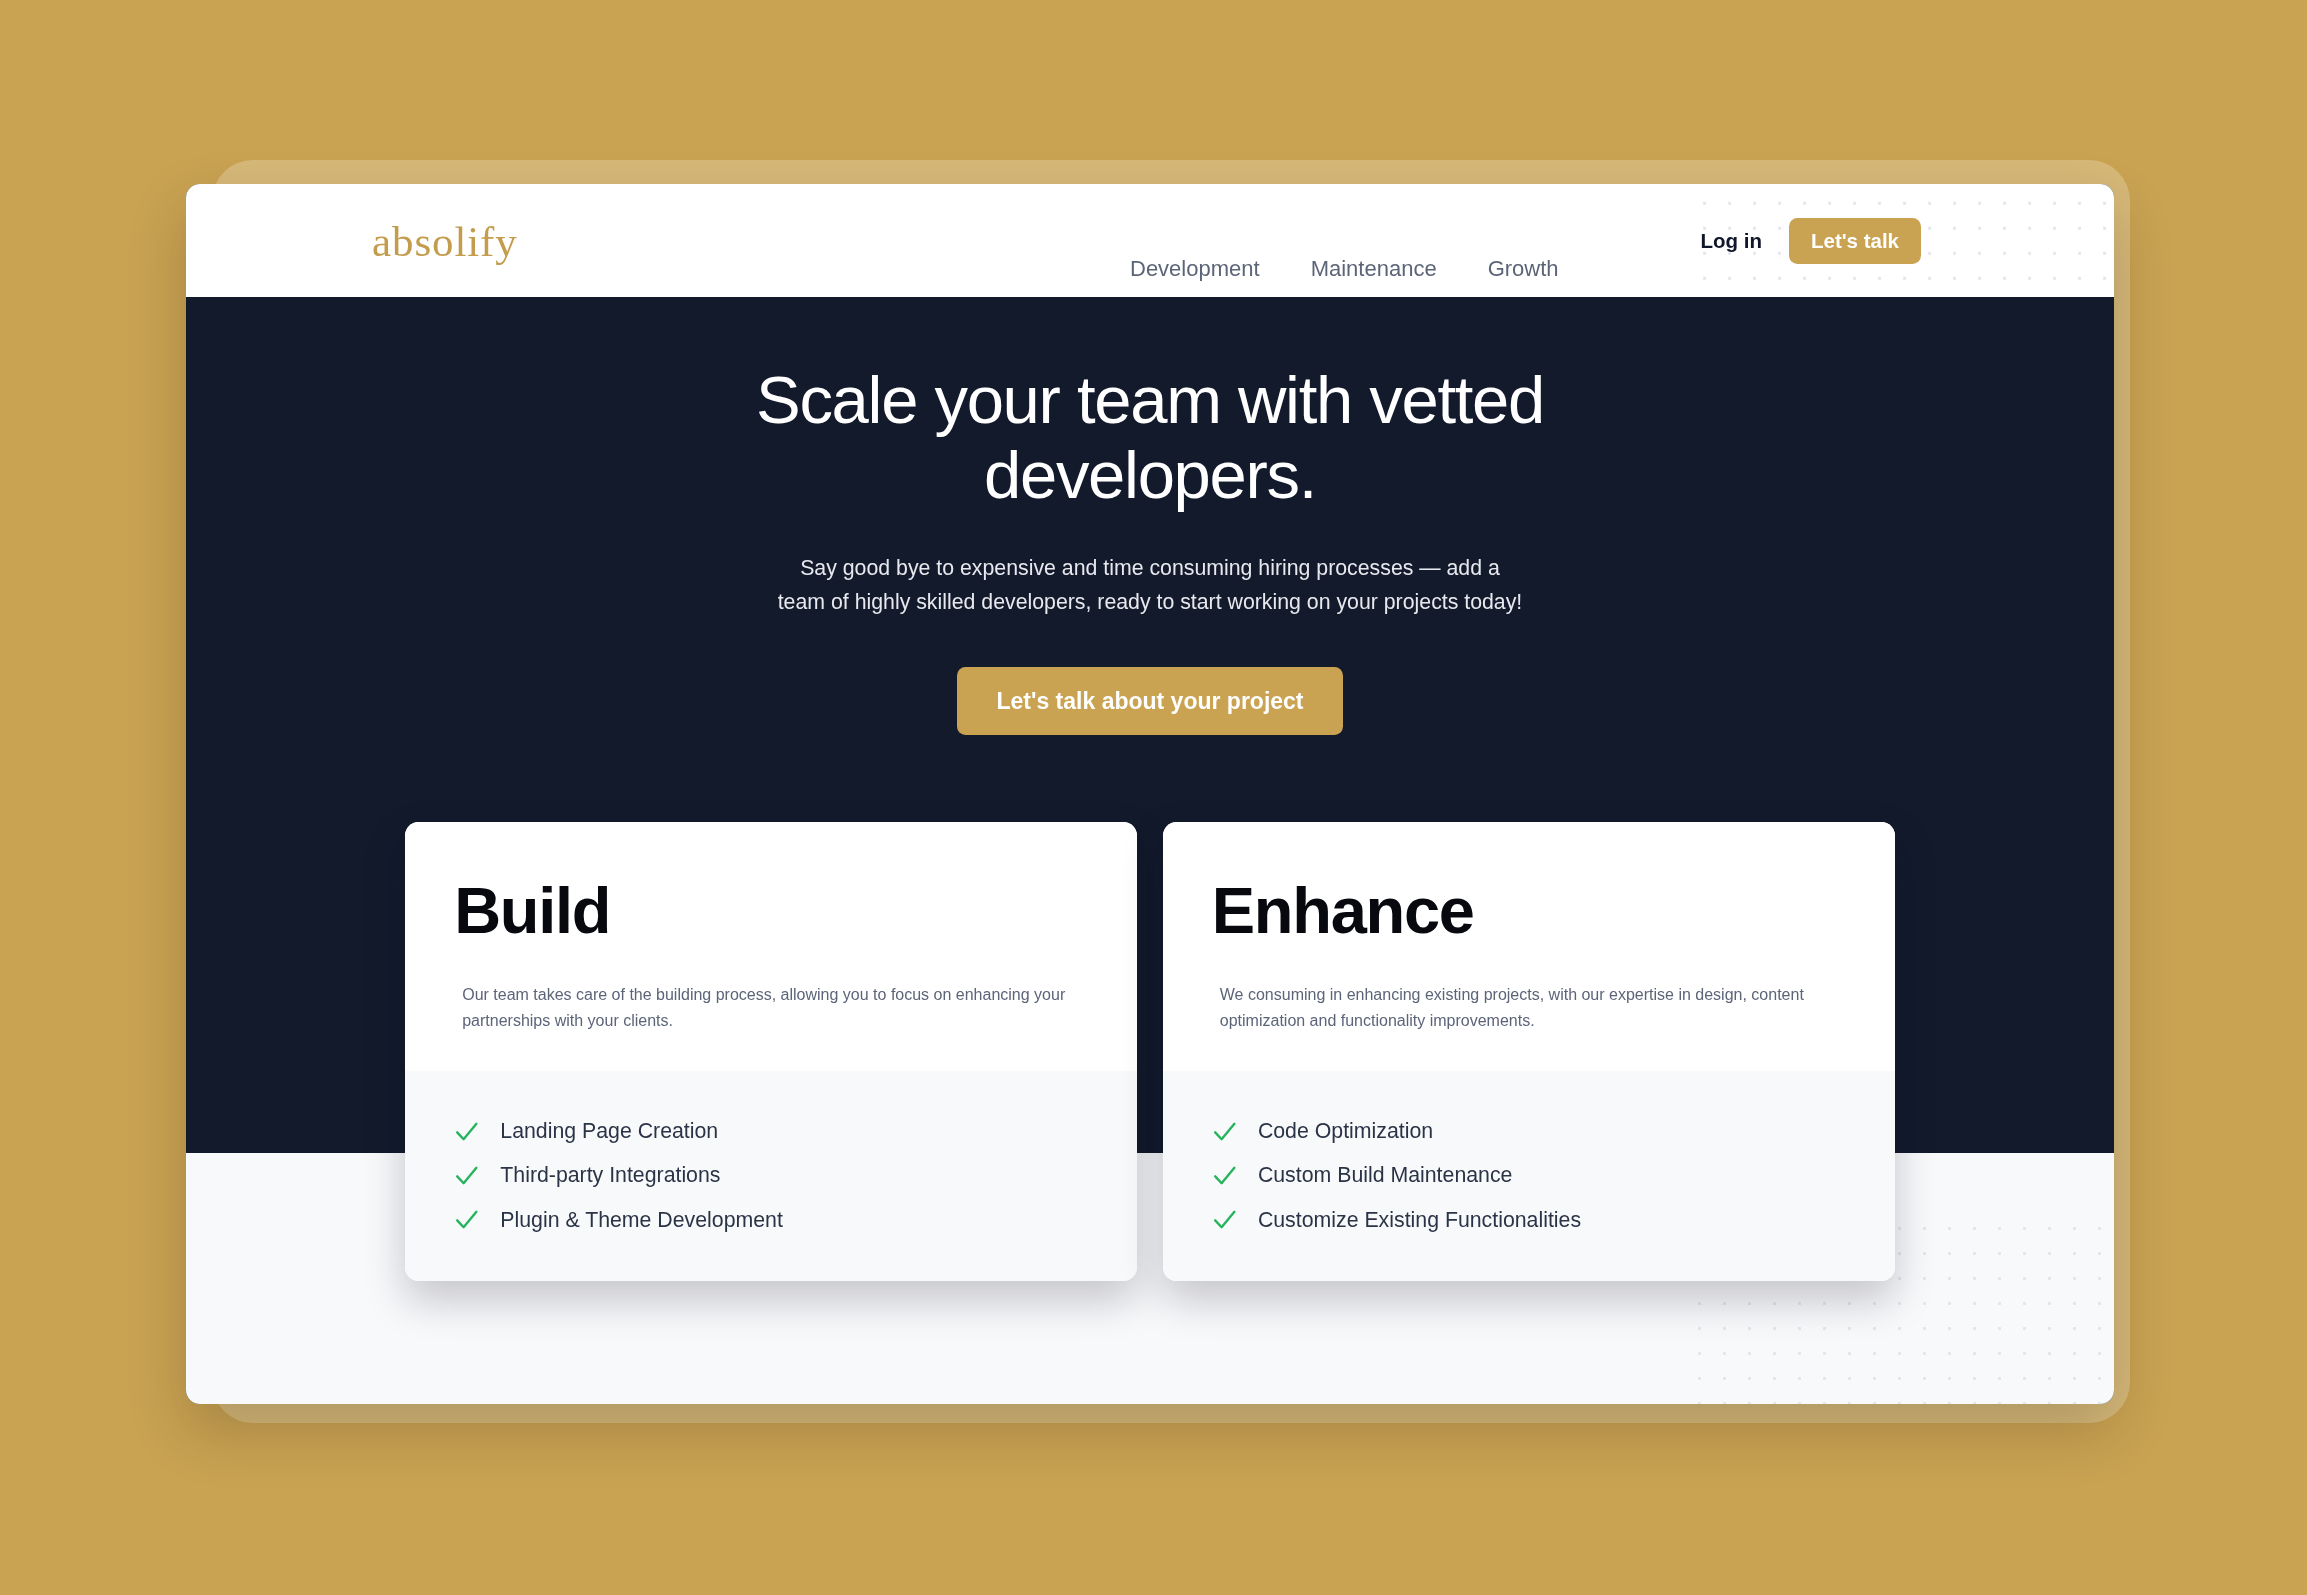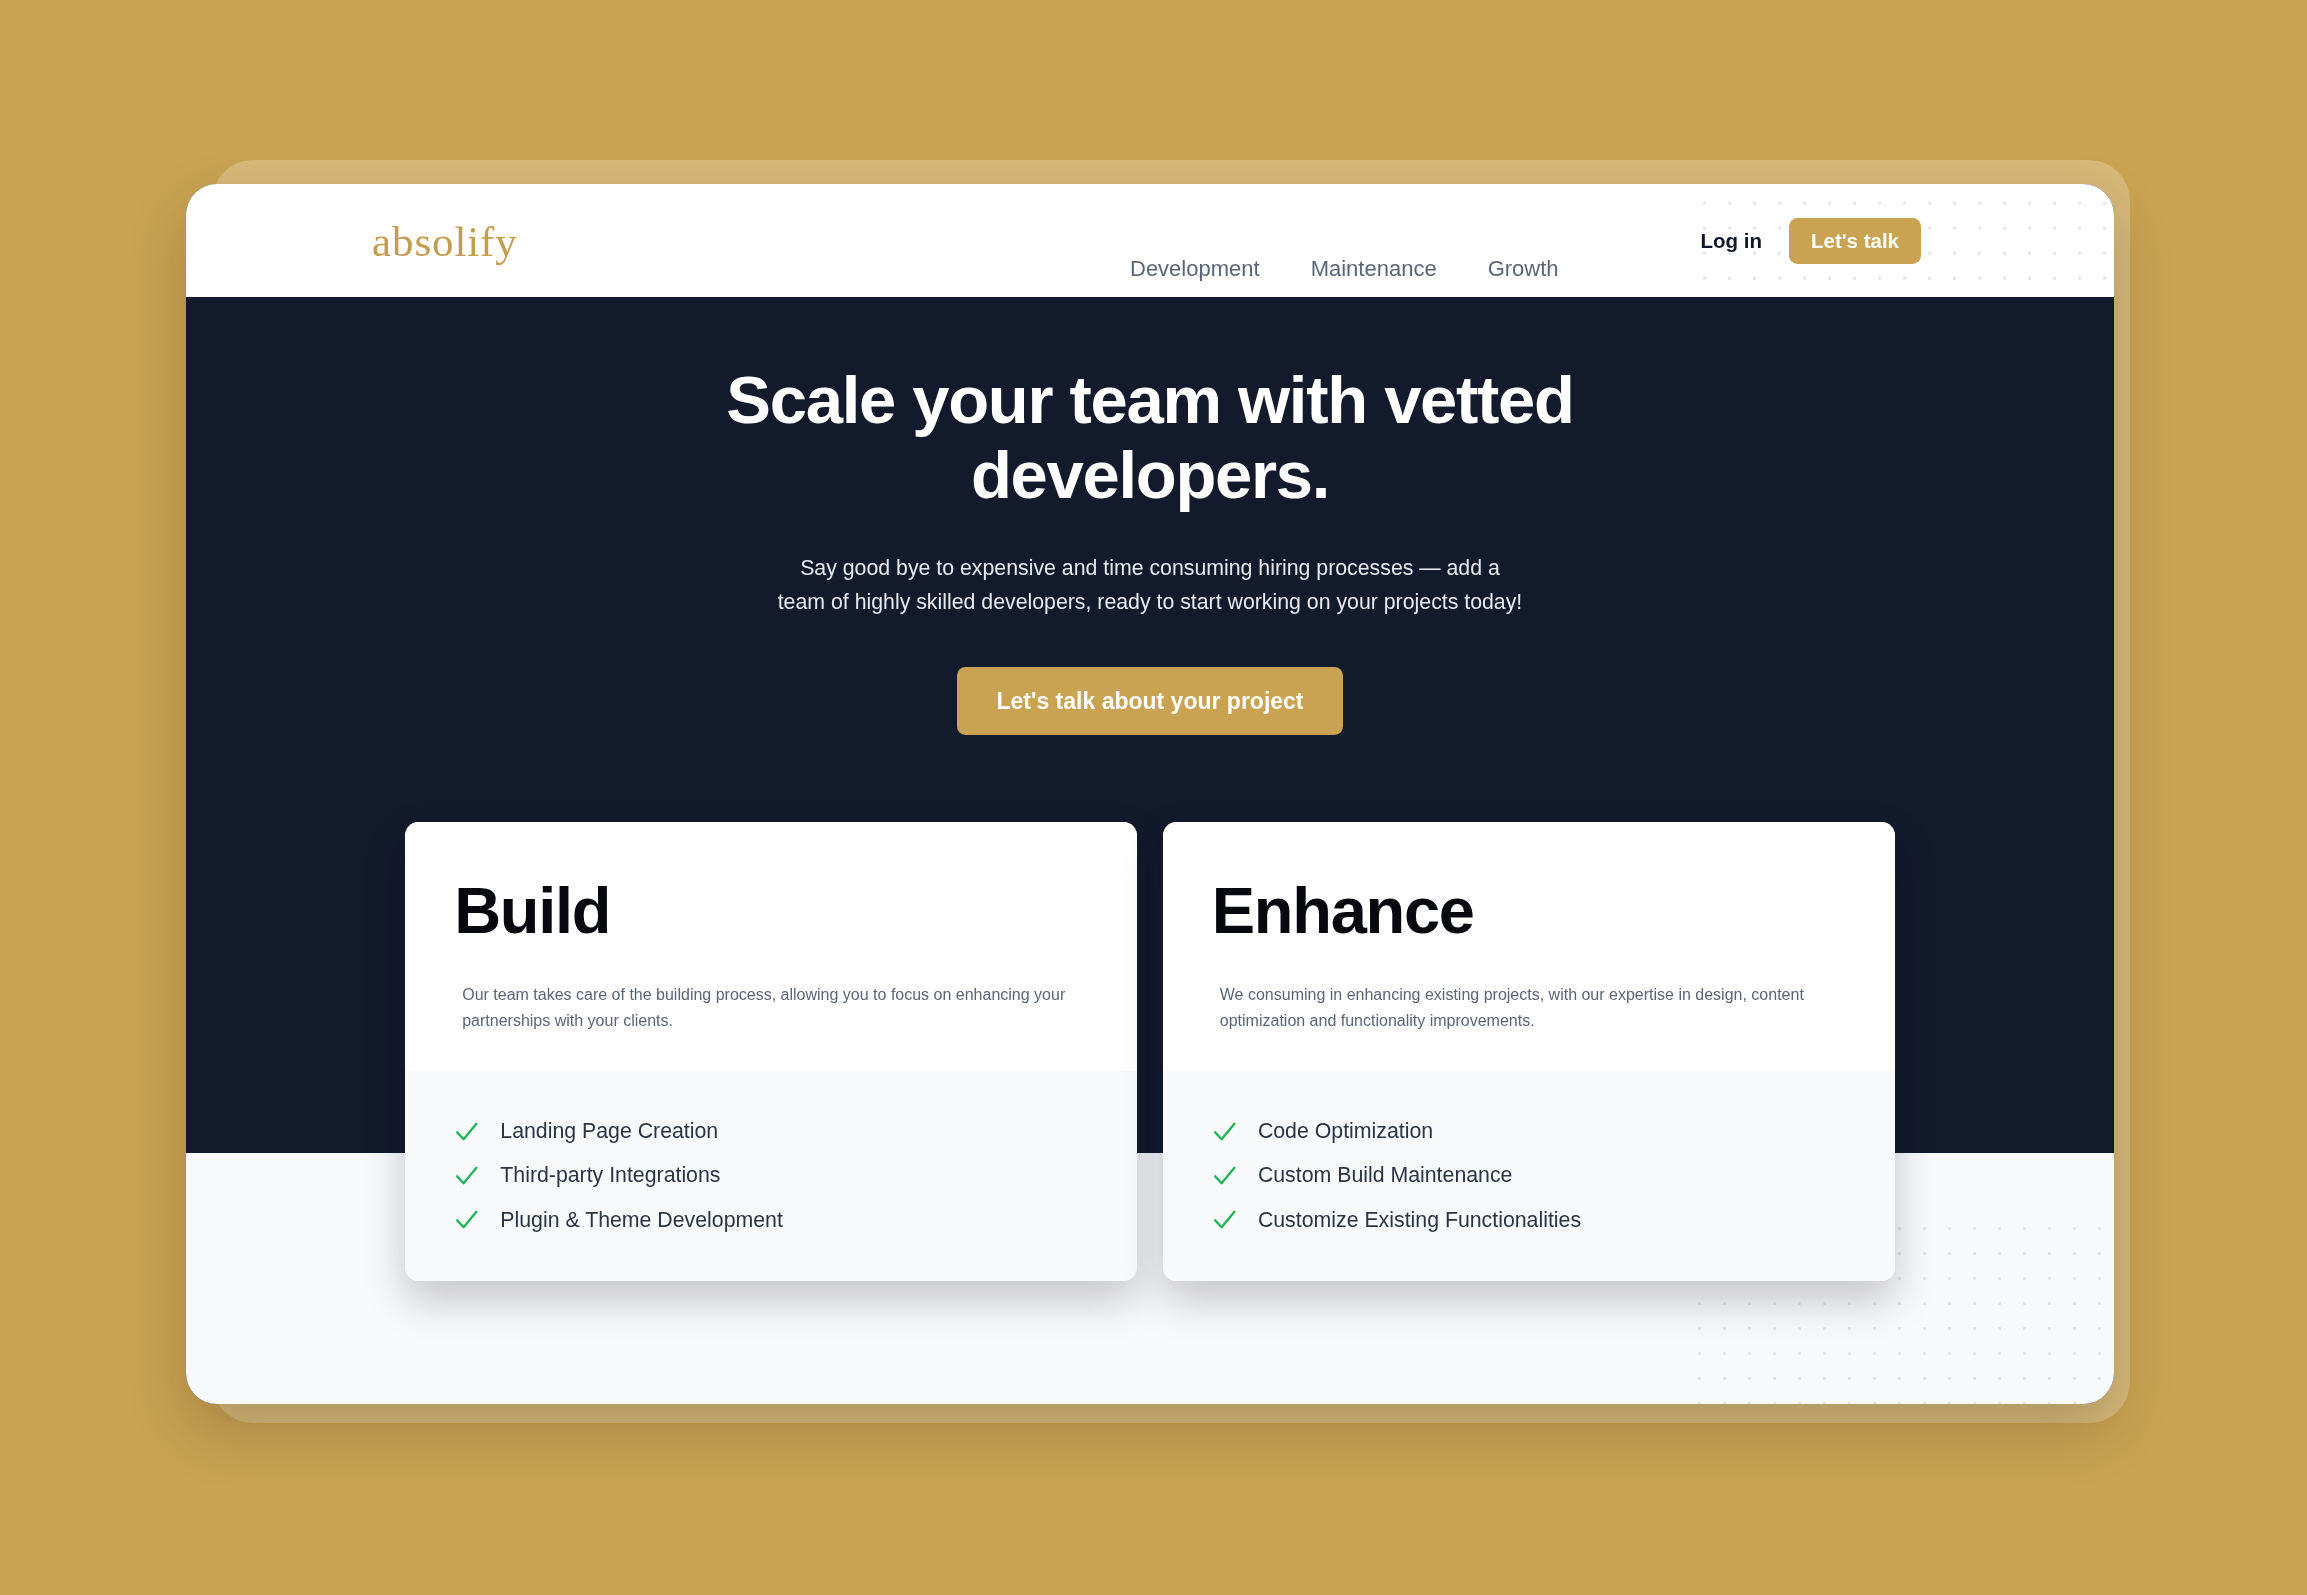--- a/index.html
+++ b/index.html
@@ -20,21 +20,21 @@
     border-radius:41px;
     z-index:1;
   }
 
   
   #browser-window{
     position:absolute;
     left:186px; top:184px;
     width:1928px; height:1220px;
     background:#0c4a6e;
-    border-radius:31px;
+    border-radius:14px;
     overflow:hidden;
     z-index:2;
     box-shadow:0 25.6px 60px rgba(0,0,0,.18);
   }
 
   
   #site-header{
     position:relative;
     height:113px;
     background:#ffffff;
@@ -113,21 +113,21 @@
     height:856px;
     background:#131a2c;
     text-align:center;
     z-index:1;
   }
   #hero-title{
     margin:0;
     padding-top:65px;
     color:#ffffff;
     font-size:67px;
-    font-weight:bold;
+    font-weight:normal;
     line-height:1.12;
     letter-spacing:-1.3px;
     max-width:853px;
     margin-left:auto;margin-right:auto;
     font-stretch:condensed;
   }
   #hero-subtitle{
     margin:39px auto 0;
     color:#e7e9ee;
     font-size:21.3px;

